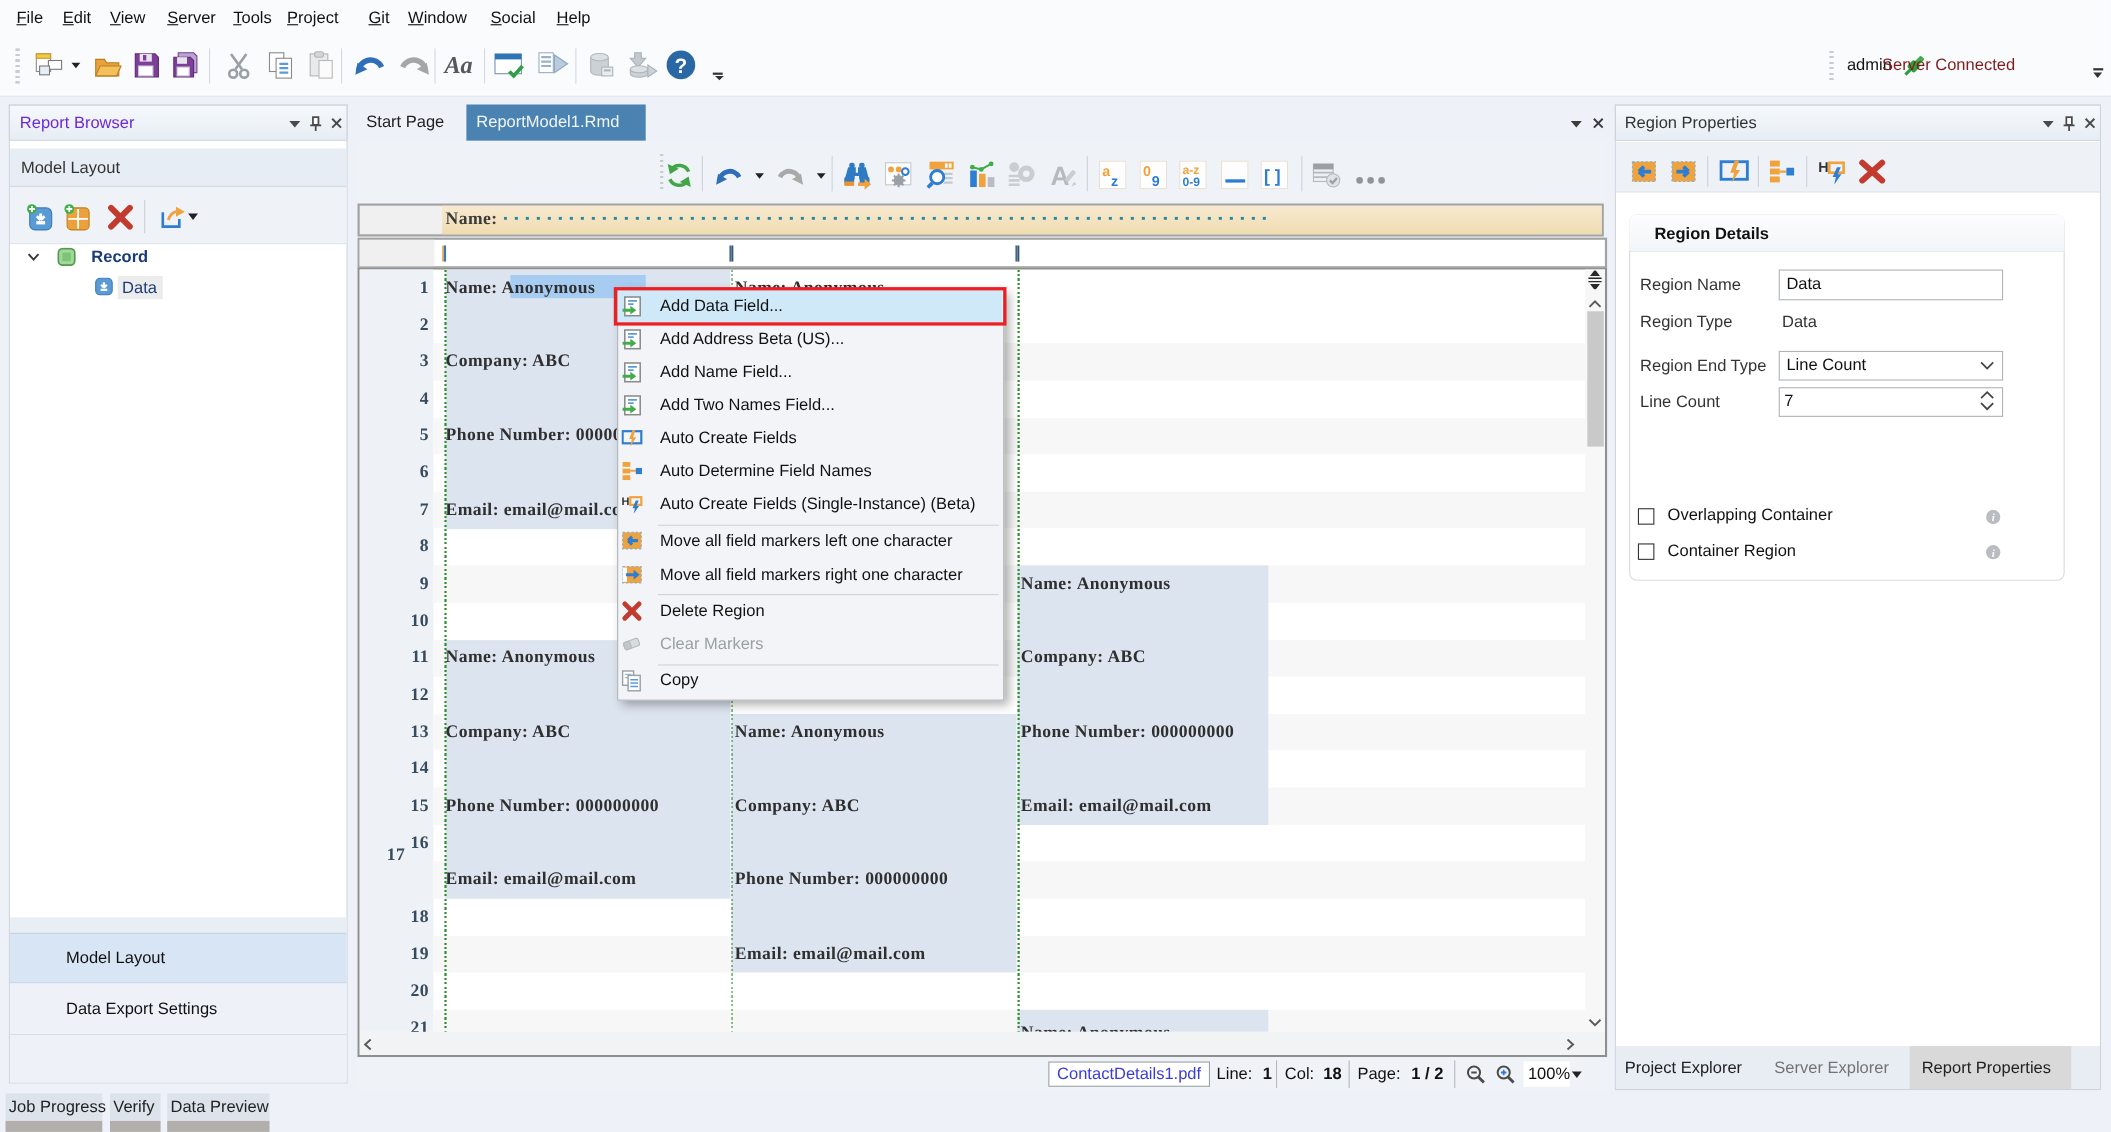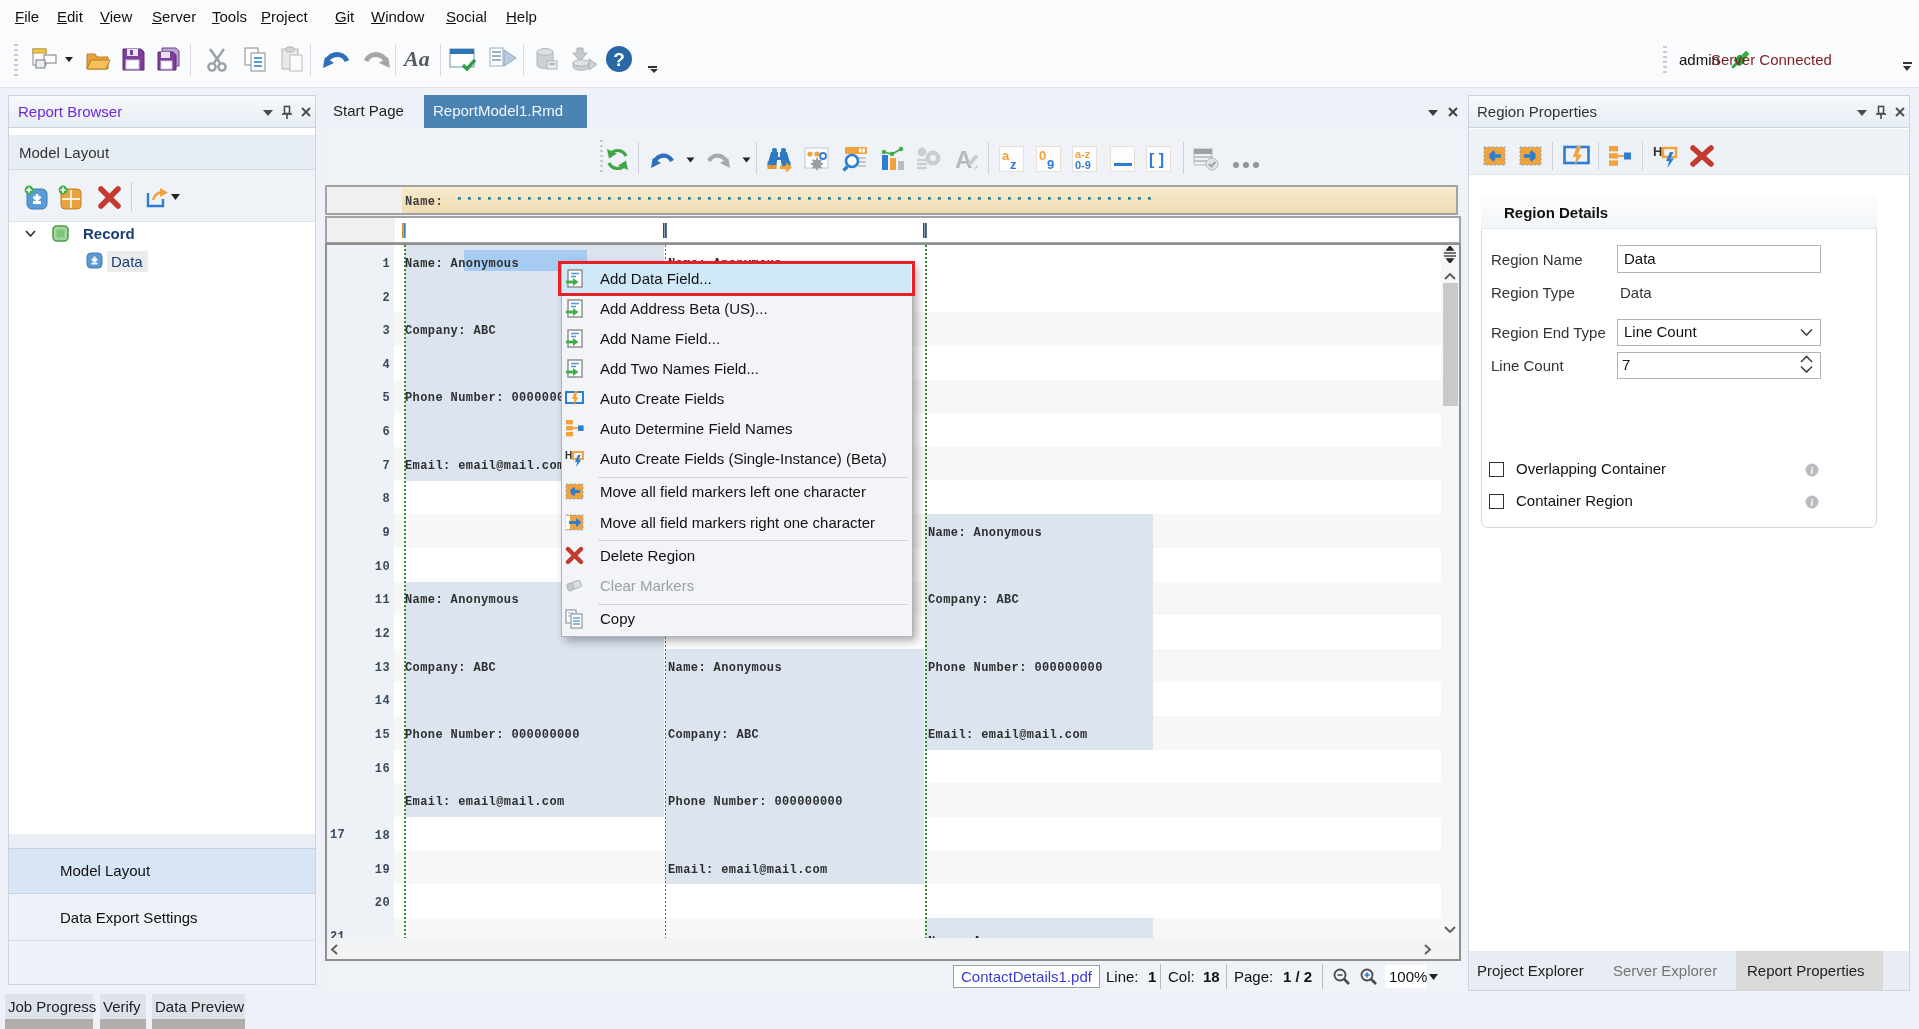--- a/index.html
+++ b/index.html
@@ -1,17 +1,17 @@
 <!DOCTYPE html>
 <html><head><meta charset="utf-8"><style>
 *{box-sizing:border-box;margin:0;padding:0}
 html,body{width:1919px;height:1029px;overflow:hidden}
 body{background:#eef2f8;font-family:"Liberation Sans",sans-serif;position:relative;font-size:15px;color:#1a1a1a}
 .a{position:absolute}
-.mono{font-family:Liberation Mono, monospace;font-weight:bold;font-size:12px;letter-spacing:0.4px;white-space:pre;color:#2f2f2f}
+.mono{font-family:Liberation Serif, serif;font-weight:bold;font-size:16px;letter-spacing:0.4px;white-space:pre;color:#2f2f2f}
 u{text-decoration:underline}
 </style></head><body>
 <div class="a" style="left:0;top:0;width:1919px;height:88px;background:#f9fbfd;border-bottom:1px solid #e1e5ea"></div>
 <div class="a" style="left:15px;top:7px;height:20px;line-height:20px;color:#111"><u>F</u>ile</div>
 <div class="a" style="left:57px;top:7px;height:20px;line-height:20px;color:#111"><u>E</u>dit</div>
 <div class="a" style="left:100px;top:7px;height:20px;line-height:20px;color:#111"><u>V</u>iew</div>
 <div class="a" style="left:152px;top:7px;height:20px;line-height:20px;color:#111"><u>S</u>erver</div>
 <div class="a" style="left:212px;top:7px;height:20px;line-height:20px;color:#111"><u>T</u>ools</div>
 <div class="a" style="left:261px;top:7px;height:20px;line-height:20px;color:#111"><u>P</u>roject</div>
 <div class="a" style="left:335px;top:7px;height:20px;line-height:20px;color:#111"><u>G</u>it</div>
@@ -468,25 +468,25 @@
 <div class="a" style="left:330px;top:453.7px;width:60px;height:20px;line-height:20px;text-align:right"><span class="mono" style="color:#374b5e">7</span></div>
 <div class="a" style="left:330px;top:487.4px;width:60px;height:20px;line-height:20px;text-align:right"><span class="mono" style="color:#374b5e">8</span></div>
 <div class="a" style="left:330px;top:521.0px;width:60px;height:20px;line-height:20px;text-align:right"><span class="mono" style="color:#374b5e">9</span></div>
 <div class="a" style="left:330px;top:554.7px;width:60px;height:20px;line-height:20px;text-align:right"><span class="mono" style="color:#374b5e">10</span></div>
 <div class="a" style="left:330px;top:588.3px;width:60px;height:20px;line-height:20px;text-align:right"><span class="mono" style="color:#374b5e">11</span></div>
 <div class="a" style="left:330px;top:622.0px;width:60px;height:20px;line-height:20px;text-align:right"><span class="mono" style="color:#374b5e">12</span></div>
 <div class="a" style="left:330px;top:655.6px;width:60px;height:20px;line-height:20px;text-align:right"><span class="mono" style="color:#374b5e">13</span></div>
 <div class="a" style="left:330px;top:689.3px;width:60px;height:20px;line-height:20px;text-align:right"><span class="mono" style="color:#374b5e">14</span></div>
 <div class="a" style="left:330px;top:722.9px;width:60px;height:20px;line-height:20px;text-align:right"><span class="mono" style="color:#374b5e">15</span></div>
 <div class="a" style="left:330px;top:756.6px;width:60px;height:20px;line-height:20px;text-align:right"><span class="mono" style="color:#374b5e">16</span></div>
-<div class="a" style="left:330px;top:823px;width:60px;height:20px;line-height:20px;text-align:left"><span class="mono" style="color:#374b5e">17</span></div>
+<div class="a" style="left:330px;top:768px;width:60px;height:20px;line-height:20px;text-align:center"><span class="mono" style="color:#374b5e">17</span></div>
 <div class="a" style="left:330px;top:823.9px;width:60px;height:20px;line-height:20px;text-align:right"><span class="mono" style="color:#374b5e">18</span></div>
 <div class="a" style="left:330px;top:857.5px;width:60px;height:20px;line-height:20px;text-align:right"><span class="mono" style="color:#374b5e">19</span></div>
 <div class="a" style="left:330px;top:891.2px;width:60px;height:20px;line-height:20px;text-align:right"><span class="mono" style="color:#374b5e">20</span></div>
-<div class="a" style="left:330px;top:924.8px;width:60px;height:20px;line-height:20px;"><span class="mono" style="color:#374b5e">21</span></div>
+<div class="a" style="left:330px;top:924.8px;width:60px;height:20px;line-height:20px;text-align:right"><span class="mono" style="color:#374b5e">21</span></div>
 <div class="a" style="left:405px;top:251.8px;height:20px;line-height:20px"><span class="mono">Name: Anonymous</span></div>
 <div class="a" style="left:405px;top:319.1px;height:20px;line-height:20px"><span class="mono">Company: ABC</span></div>
 <div class="a" style="left:405px;top:386.4px;height:20px;line-height:20px"><span class="mono">Phone Number: 000000000</span></div>
 <div class="a" style="left:405px;top:453.7px;height:20px;line-height:20px"><span class="mono">Email: email@mail.com</span></div>
 <div class="a" style="left:405px;top:588.3px;height:20px;line-height:20px"><span class="mono">Name: Anonymous</span></div>
 <div class="a" style="left:405px;top:655.6px;height:20px;line-height:20px"><span class="mono">Company: ABC</span></div>
 <div class="a" style="left:405px;top:722.9px;height:20px;line-height:20px"><span class="mono">Phone Number: 000000000</span></div>
 <div class="a" style="left:405px;top:790.2px;height:20px;line-height:20px"><span class="mono">Email: email@mail.com</span></div>
 <div class="a" style="left:668px;top:251.8px;height:20px;line-height:20px"><span class="mono">Name: Anonymous</span></div>
 <div class="a" style="left:668px;top:655.6px;height:20px;line-height:20px"><span class="mono">Name: Anonymous</span></div>

